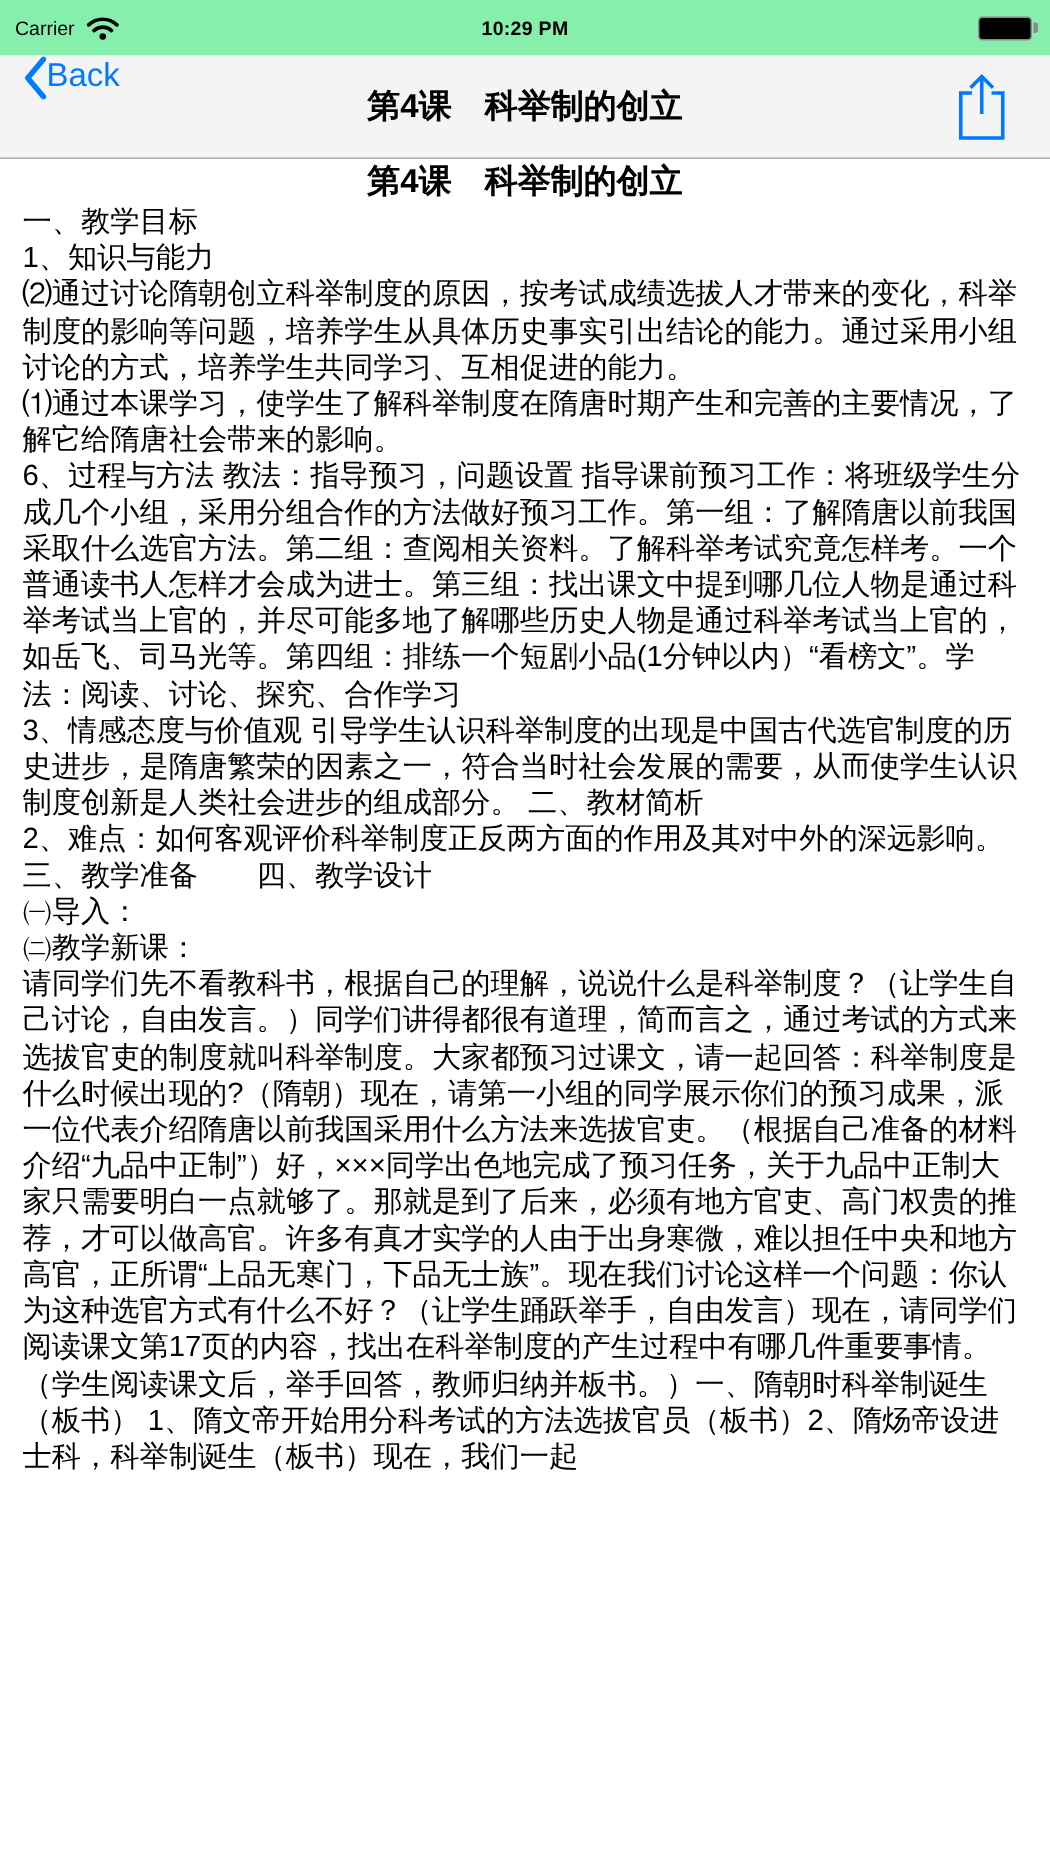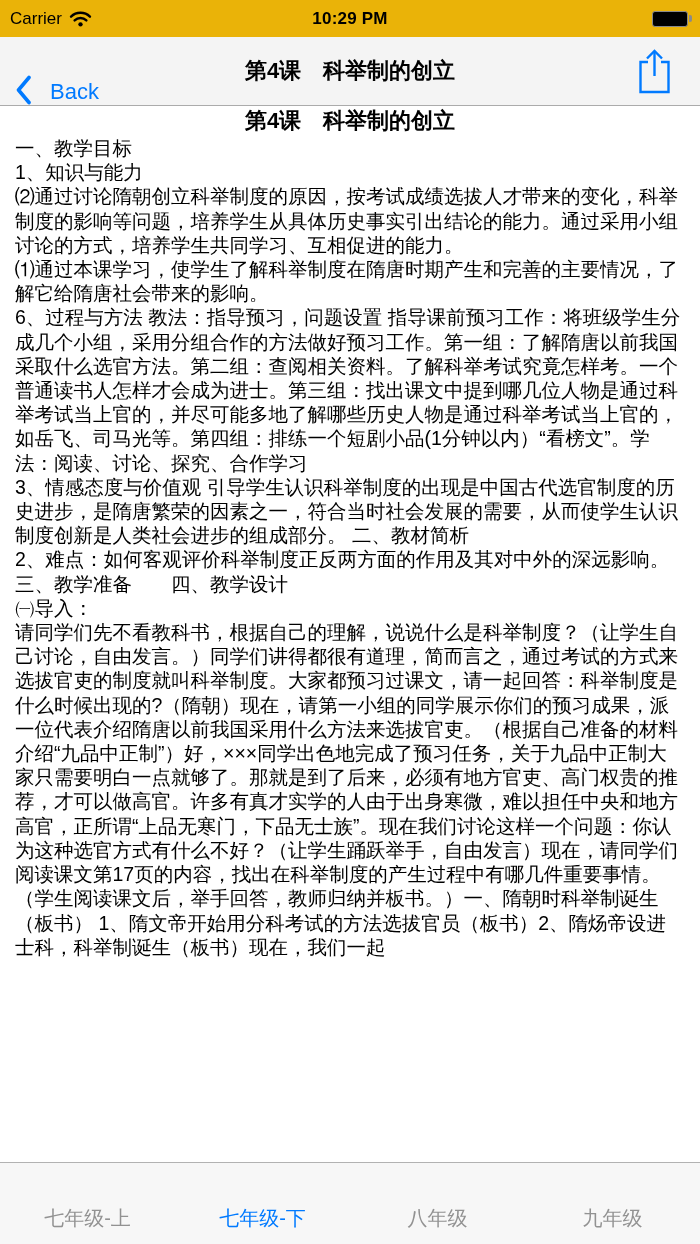--- a/index.html
+++ b/index.html
@@ -8,23 +8,23 @@
     overflow: hidden;
     background: #ffffff;
     font-family: "Liberation Sans", sans-serif;
     -webkit-font-smoothing: antialiased;
   }
   .screen { position: relative; width: 700px; height: 1244px; background: #fff; }
 
   
   .status-bar {
     position: absolute; top: 0; left: 0; right: 0; height: 37px;
-    background: #eab308;
+    background: #86efac;
     display: flex; align-items: center;
-    font-size: 17px; color: #000;
+    font-size: 13px; color: #000;
   }
   .sb-left { position: absolute; left: 10px; top: 0; height: 37px; display: flex; align-items: center; gap: 7px; }
   .sb-time {
     position: absolute; left: 0; right: 0; top: 0; height: 37px;
     display: flex; align-items: center; justify-content: center;
     font-weight: 600; letter-spacing: 0.2px;
   }
   .sb-right { position: absolute; right: 8px; top: 0; height: 37px; display: flex; align-items: center; }
   .battery-body {
     width: 36px; height: 16px; background: #000;
@@ -38,21 +38,21 @@
 
   
   .nav-bar {
     position: absolute; top: 37px; left: 0; right: 0; height: 68px;
     background: #f4f4f4;
     border-bottom: 1px solid #ababab;
     box-sizing: content-box;
   }
   .nav-back {
     position: absolute; left: 16px; top: 0; height: 68px;
-    display: flex; align-items: flex-end; gap: 19px;
+    display: flex; align-items: flex-start; gap: 0;
     color: #007aff; font-size: 22px; cursor: pointer;
   }
   .nav-title {
     position: absolute; left: 0; right: 0; top: 0; height: 68px;
     display: flex; align-items: center; justify-content: center;
     font-weight: 700; font-size: 22px; color: #000;
     pointer-events: none;
   }
   .nav-share {
     position: absolute; right: 28px; top: 0; height: 68px;
@@ -155,24 +155,19 @@
     <div id="content-body">
         <p class="para">一、教学目标</p>
         <p class="para">1、知识与能力</p>
         <p class="para">⑵通过讨论隋朝创立科举制度的原因，按考试成绩选拔人才带来的变化，科举制度的影响等问题，培养学生从具体历史事实引出结论的能力。通过采用小组讨论的方式，培养学生共同学习、互相促进的能力。</p>
         <p class="para">⑴通过本课学习，使学生了解科举制度在隋唐时期产生和完善的主要情况，了解它给隋唐社会带来的影响。</p>
         <p class="para">6、过程与方法 教法：指导预习，问题设置 指导课前预习工作：将班级学生分成几个小组，采用分组合作的方法做好预习工作。第一组：了解隋唐以前我国采取什么选官方法。第二组：查阅相关资料。了解科举考试究竟怎样考。一个普通读书人怎样才会成为进士。第三组：找出课文中提到哪几位人物是通过科举考试当上官的，并尽可能多地了解哪些历史人物是通过科举考试当上官的，如岳飞、司马光等。第四组：排练一个短剧小品(1分钟以内）“看榜文”。学法：阅读、讨论、探究、合作学习</p>
         <p class="para">3、情感态度与价值观 引导学生认识科举制度的出现是中国古代选官制度的历史进步，是隋唐繁荣的因素之一，符合当时社会发展的需要，从而使学生认识制度创新是人类社会进步的组成部分。 二、教材简析</p>
         <p class="para hanging">2、难点：如何客观评价科举制度正反两方面的作用及其对中外的深远影响。</p>
         <p class="para">三、教学准备　　四、教学设计</p>
         <p class="para">㈠导入：</p>
+        <p class="para">㈡教学新课：</p>
         <p class="para">请同学们先不看教科书，根据自己的理解，说说什么是科举制度？（让学生自己讨论，自由发言。）同学们讲得都很有道理，简而言之，通过考试的方式来选拔官吏的制度就叫科举制度。大家都预习过课文，请一起回答：科举制度是什么时候出现的?（隋朝）现在，请第一小组的同学展示你们的预习成果，派一位代表介绍隋唐以前我国采用什么方法来选拔官吏。（根据自己准备的材料介绍“九品中正制”）好，×××同学出色地完成了预习任务，关于九品中正制大家只需要明白一点就够了。那就是到了后来，必须有地方官吏、高门权贵的推荐，才可以做高官。许多有真才实学的人由于出身寒微，难以担任中央和地方高官，正所谓“上品无寒门，下品无士族”。现在我们讨论这样一个问题：你认为这种选官方式有什么不好？（让学生踊跃举手，自由发言）现在，请同学们阅读课文第17页的内容，找出在科举制度的产生过程中有哪几件重要事情。（学生阅读课文后，举手回答，教师归纳并板书。）一、隋朝时科举制诞生（板书） 1、隋文帝开始用分科考试的方法选拔官员（板书）2、隋炀帝设进士科，科举制诞生（板书）现在，我们一起</p>
       </div>
   </div>
 
-  <div class="tab-bar" id="tab-bar">
-      <div class="tab-item">七年级-上</div>
-      <div class="tab-item active">七年级-下</div>
-      <div class="tab-item">八年级</div>
-      <div class="tab-item">九年级</div>
-    </div>
 
 </div>
 
 </body></html>

